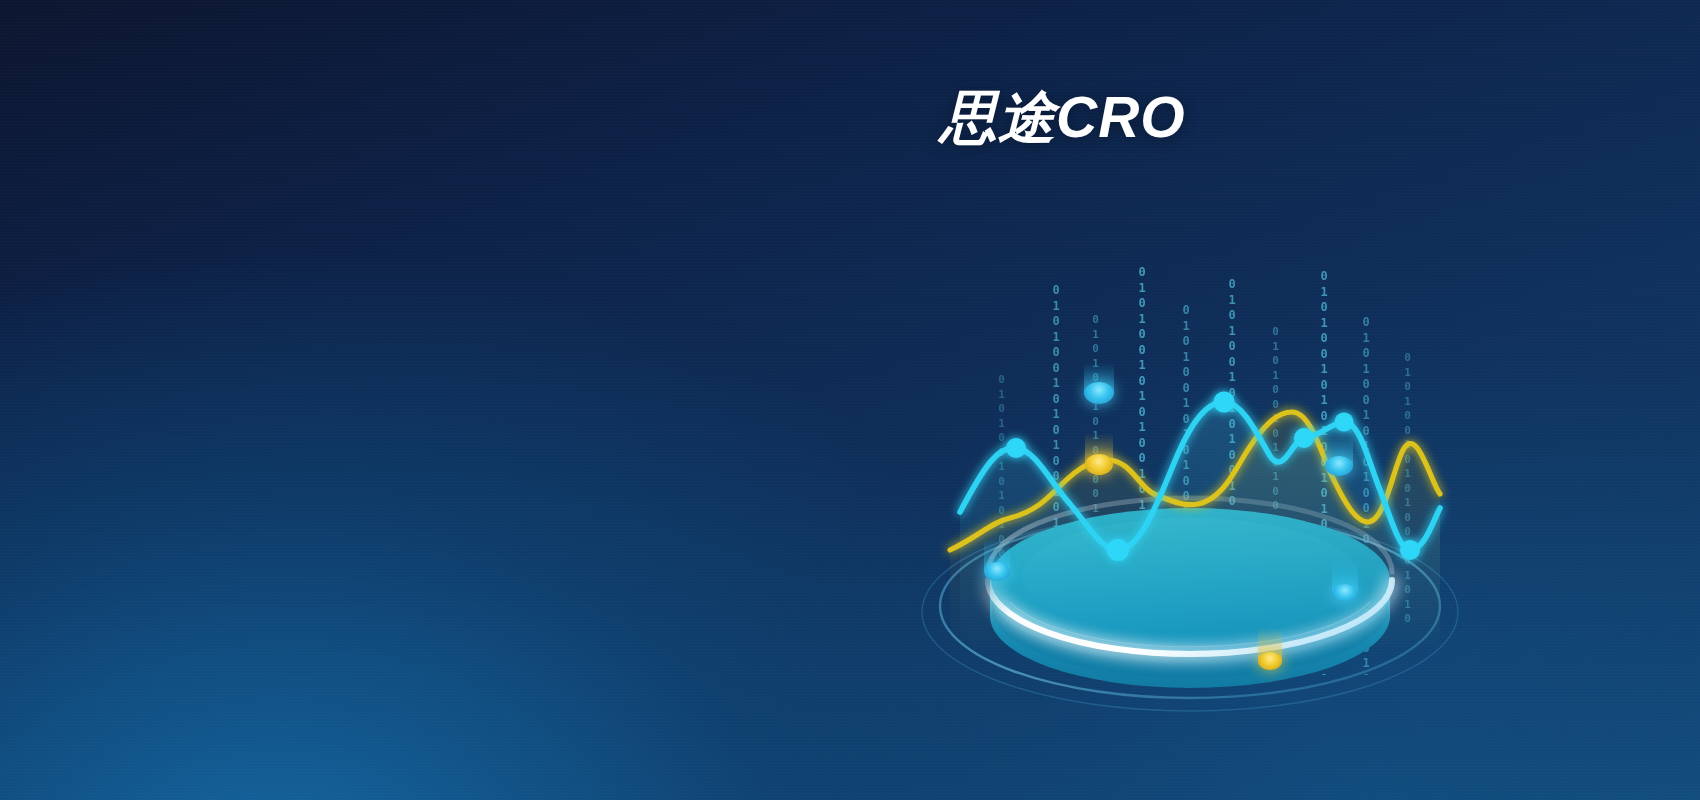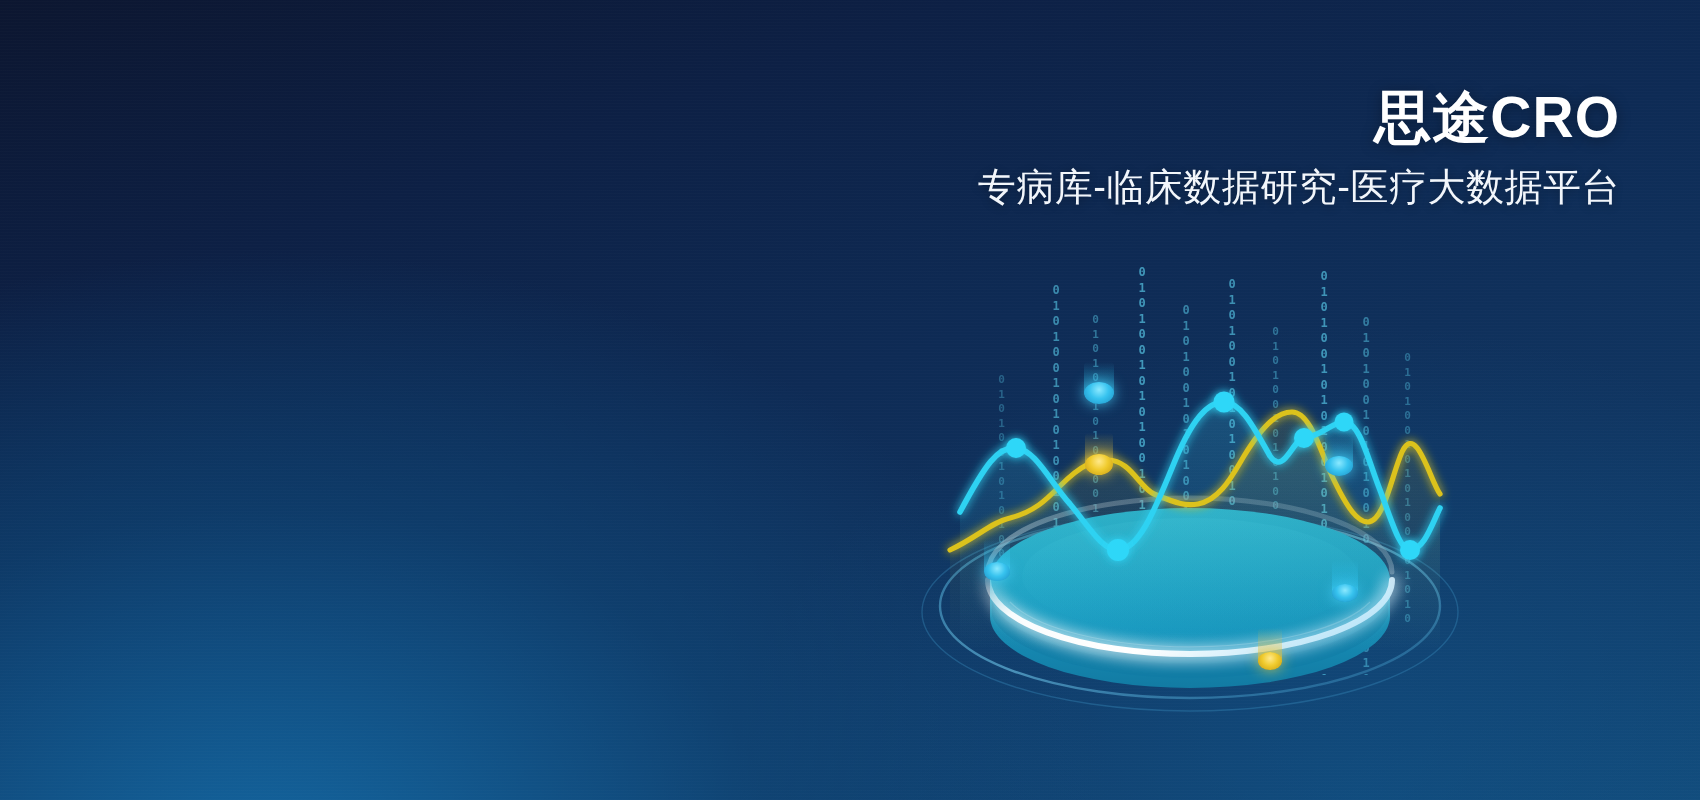--- a/index.html
+++ b/index.html
@@ -38,22 +38,23 @@
       repeating-linear-gradient(0deg, rgba(255,255,255,0.012) 0px, rgba(255,255,255,0.012) 1px, rgba(0,0,0,0) 1px, rgba(0,0,0,0) 3px);
     pointer-events: none;
   }
 
   
   .heading {
     position: absolute;
     left: 940px;
     top: 85px;
     width: 680px;
-    text-align: right;
+    text-align: left;
     z-index: 40;
+    font-style: italic;
   }
   .title {
     font-size: 57px;
     font-weight: 700;
     color: #ffffff;
     letter-spacing: 1px;
     line-height: 1.15;
     white-space: nowrap;
     text-shadow: 0 2px 14px rgba(0,0,0,0.35);
   }
@@ -133,21 +134,20 @@
 </style>
 </head>
 <body>
 
 <div class="banner">
 
   <div class="noise"></div>
 
   <div class="heading">
     <div class="title">思途CRO</div>
-    <div class="subtitle">专病库-临床数据研究-医疗大数据平台</div>
   </div>
 
   <div class="binary-layer" id="binary-layer">
       <div class="bcol" style="left: 56px; top: 118px; opacity: 0.3; font-size: 11px;">01010010101001010</div>
       <div class="bcol" style="left: 110px; top: 28px; opacity: 0.55; font-size: 12px;">0101001010100101010010</div>
       <div class="bcol" style="left: 150px; top: 58px; opacity: 0.42; font-size: 11px;">010100101010010101</div>
       <div class="bcol" style="left: 196px; top: 10px; opacity: 0.62; font-size: 12px;">01010010101001010100101010</div>
       <div class="bcol" style="left: 240px; top: 48px; opacity: 0.5; font-size: 12px;">0101001010100101010010101</div>
       <div class="bcol" style="left: 286px; top: 22px; opacity: 0.58; font-size: 12px;">010100101010010101001010</div>
       <div class="bcol" style="left: 330px; top: 70px; opacity: 0.4; font-size: 11px;">01010010101001010100</div>

